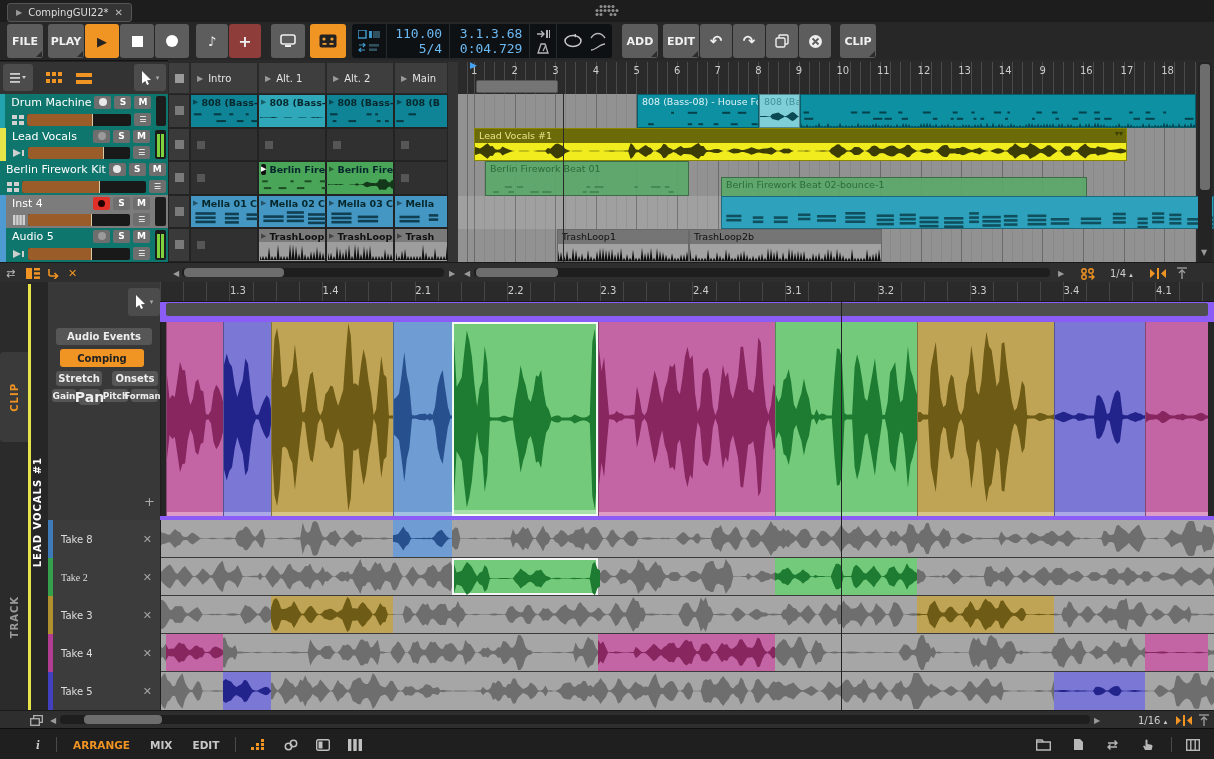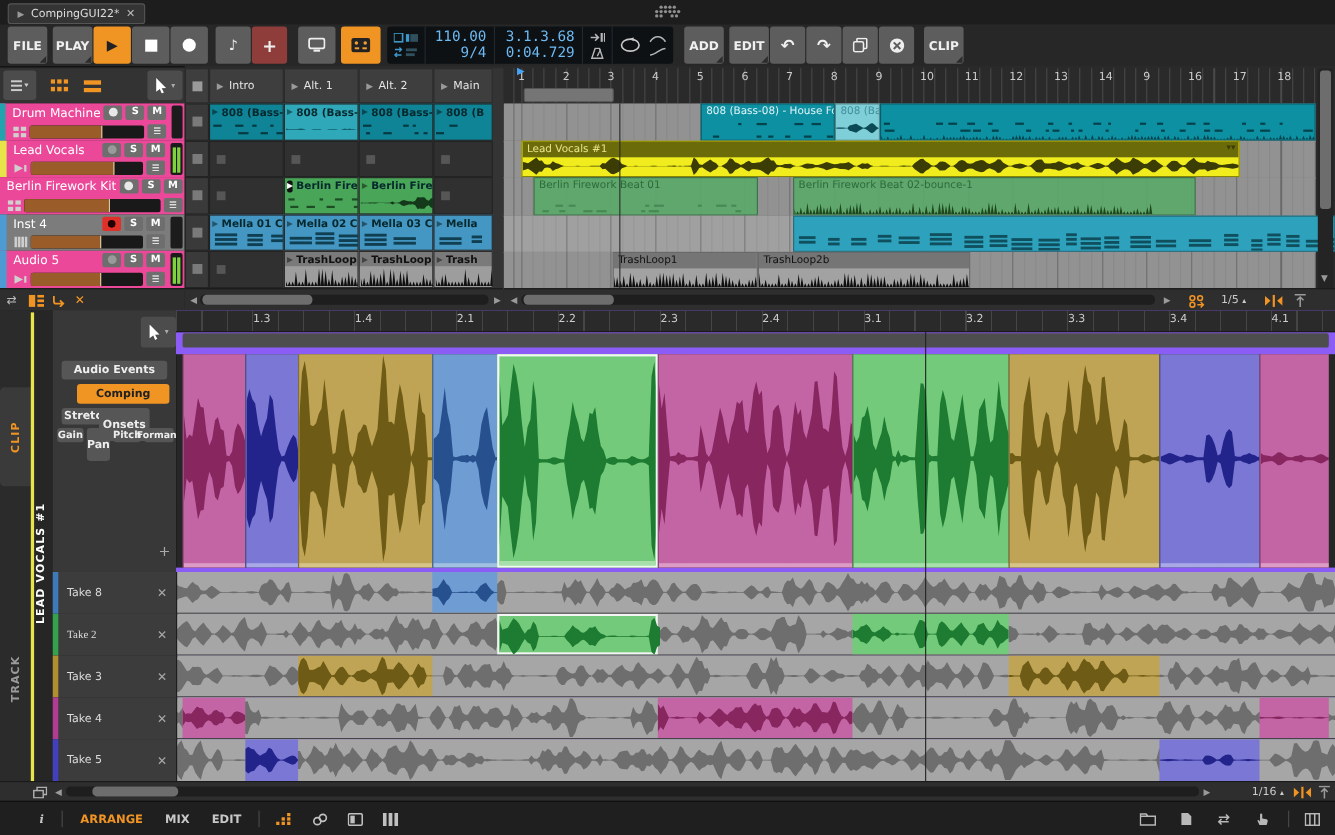--- a/index.html
+++ b/index.html
@@ -21,21 +21,21 @@
   .tbtn.darkred{background:#8e3d3a;color:#eee;}
   .corner:after{content:'';position:absolute;right:1px;bottom:1px;
         border-left:6px solid transparent;border-bottom:6px solid #2c2c2c;}
   .transport{position:absolute;top:2px;height:34px;background:#0d1114;border-radius:3px;display:flex;
         color:#6db9f2;}
   .tcol{display:flex;flex-direction:column;justify-content:center;align-items:flex-end;
         padding:0 7px;font-size:13px;line-height:15px;font-family:"DejaVu Sans Mono","Liberation Mono",monospace;}
   .tdiv{width:1px;background:#23292e;}
   .ticons{display:flex;flex-direction:column;justify-content:center;gap:4px;padding:0 6px;}
   #tp-head{left:0;top:62px;width:168px;height:32px;background:#333;border-bottom:1px solid #222;}
-  .trow{position:absolute;left:0;width:168px;background:#ec4899;border-bottom:1px solid #2a2a2a;display:flex;}
+  .trow{position:absolute;left:0;width:168px;background:#0f766e;border-bottom:1px solid #2a2a2a;display:flex;}
   .trow.sel{background:#7c7c7c;}
   .tstrip{width:6px;height:100%;}
   .tmain{flex:1;padding:1px 3px 1px 6px;display:flex;flex-direction:column;justify-content:space-between;}
   .trow-top{display:flex;align-items:center;gap:3px;height:14px;}
   .tname{flex:1;font-size:11px;color:#fff;white-space:nowrap;overflow:hidden;}
   .mini{width:17px;height:13px;background:#6e6e6e;border-radius:2px;color:#fff;font-size:9px;font-weight:bold;
         display:flex;align-items:center;justify-content:center;}
   .arm-dot{width:8px;height:8px;border-radius:50%;background:#e8e8e8;}
   .arm-dot.dim{background:#9a9a9a;}
   .mini.rec{background:#e03028;}
@@ -183,21 +183,21 @@
       <svg width="22" height="9" viewBox="0 0 22 9">
           <path d="M1 2 L7 2 M5 0 L7 2 L5 4" stroke="#3f96c8" stroke-width="1.2" fill="none"></path>
           <path d="M7 7 L1 7 M3 5 L1 7 L3 9" stroke="#3f96c8" stroke-width="1.2" fill="none"></path>
           <rect x="11" y="1" width="10" height="2.6" fill="#31505e"></rect>
           <rect x="11" y="5.4" width="8" height="2.6" fill="#31505e"></rect>
         </svg>
     </div>
     <div class="tdiv"></div>
     <div class="tcol" style="width:62px">
       <span>110.00</span>
-      <span>9/4</span>
+      <span>5/4</span>
     </div>
     <div class="tdiv"></div>
     <div class="tcol" style="width:84px">
       <span>3.1.3.68</span>
       <span>0:04.729</span>
     </div>
     <div class="tdiv"></div>
     <div class="ticons" style="align-items:center">
       <svg width="14" height="10" viewBox="0 0 14 10">
           <path d="M1 5 L8 5 M5 2 L8 5 L5 8" stroke="#b5b5b5" stroke-width="1.4" fill="none"></path>
@@ -828,21 +828,21 @@
               <rect x="7.1" y="16.0" width="5.9" height="2" fill="rgba(30,80,40,.35)"></rect>
               <rect x="22.4" y="16.0" width="5.6" height="2" fill="rgba(30,80,40,.35)"></rect>
               <rect x="44.3" y="16.0" width="8.4" height="2" fill="rgba(30,80,40,.35)"></rect>
               <rect x="56.1" y="16.0" width="9.4" height="2" fill="rgba(30,80,40,.35)"></rect>
               <rect x="96.8" y="16.0" width="3.8" height="2" fill="rgba(30,80,40,.35)"></rect>
               <rect x="103.7" y="16.0" width="9.3" height="2" fill="rgba(30,80,40,.35)"></rect>
               <rect x="182.6" y="16.0" width="5.1" height="2" fill="rgba(30,80,40,.35)"></rect>
             </svg>
           </div>
         </div>
-        <div class="aclip" style="left: 263px; width: 366px; top: 0px; height: 100%; background: rgba(90, 170, 105, 0.9);">
+        <div class="aclip" style="left: 263px; width: 366px; top: 16px; height: 100%; background: rgba(90, 170, 105, 0.9);">
           <div class="clab" style="color: rgb(46, 107, 58);">Berlin Firework Beat 02-bounce-1</div>
           <div style="position: absolute; inset: 21px 0px 0px;">
             <svg xmlns="http://www.w3.org/2000/svg" width="326" height="12" viewBox="0 0 326 12" preserveAspectRatio="none" style="display:block">
               <polygon points="0,12 0,6.5 1.6,12 3,9.0 4.6,12 6,5.7 7.6,12 9,9.0 10.6,12 12,1.3 13.6,12 15,6.9 16.6,12 18,6.9 19.6,12 21,3.3 22.6,12 24,1.7 25.6,12 27,5.4 28.6,12 30,5.4 31.6,12 33,3.7 34.6,12 36,9.0 37.6,12 39,6.0 40.6,12 42,1.5 43.6,12 45,9.0 46.6,12 48,5.4 49.6,12 51,2.8 52.6,12 54,4.0 55.6,12 57,1.1 58.6,12 60,1.1 61.6,12 63,9.0 64.6,12 66,9.0 67.6,12 69,7.1 70.6,12 72,9.0 73.6,12 75,7.1 76.6,12 78,4.2 79.6,12 81,9.0 82.6,12 84,7.0 85.6,12 87,4.9 88.6,12 90,9.0 91.6,12 93,5.7 94.6,12 96,5.4 97.6,12 99,9.0 100.6,12 102,9.0 103.6,12 105,7.2 106.6,12 108,1.0 109.6,12 111,9.0 112.6,12 114,5.0 115.6,12 117,9.0 118.6,12 120,3.7 121.6,12 123,9.0 124.6,12 126,1.8 127.6,12 129,9.0 130.6,12 132,0.9 133.6,12 135,1.4 136.6,12 138,3.8 139.6,12 141,0.9 142.6,12 144,3.9 145.6,12 147,9.0 148.6,12 150,9.0 151.6,12 153,4.0 154.6,12 156,4.5 157.6,12 159,5.6 160.6,12 162,9.0 163.6,12 165,9.0 166.6,12 168,9.0 169.6,12 171,5.4 172.6,12 174,6.6 175.6,12 177,0.7 178.6,12 180,2.5 181.6,12 183,1.5 184.6,12 186,9.0 187.6,12 189,7.0 190.6,12 192,9.0 193.6,12 195,9.0 196.6,12 198,9.0 199.6,12 201,1.4 202.6,12 204,7.2 205.6,12 207,9.0 208.6,12 210,9.0 211.6,12 213,1.3 214.6,12 216,9.0 217.6,12 219,7.4 220.6,12 222,5.5 223.6,12 225,9.0 226.6,12 228,7.3 229.6,12 231,4.4 232.6,12 234,6.8 235.6,12 237,5.1 238.6,12 240,4.6 241.6,12 243,9.0 244.6,12 246,7.7 247.6,12 249,7.6 250.6,12 252,9.0 253.6,12 255,3.7 256.6,12 258,3.6 259.6,12 261,9.0 262.6,12 264,9.0 265.6,12 267,2.1 268.6,12 270,3.4 271.6,12 273,9.0 274.6,12 276,6.8 277.6,12 279,3.9 280.6,12 282,4.7 283.6,12 285,7.7 286.6,12 288,7.6 289.6,12 291,3.7 292.6,12 294,5.4 295.6,12 297,4.3 298.6,12 300,9.0 301.6,12 303,9.0 304.6,12 306,9.0 307.6,12 309,7.6 310.6,12 312,6.4 313.6,12 315,9.0 316.6,12 318,9.0 319.6,12 321,5.1 322.6,12 324,1.8 325.6,12 326,12" fill="#1e471e"></polygon>
             </svg>
           </div>
         </div>
       </div>
       <div class="lane sel" style="top: 102px; height: 33px;">
         <div class="aclip" style="left: 263px; width: 493px; top: 0px; height: 100%; background: rgb(46, 162, 189);">
@@ -941,21 +941,21 @@
   <div class="sb-thumb" style="left:18px;top:5px;width:82px"></div>
   <span class="sb-arrow" style="left:600px">▶</span>
   <svg class="abs" style="left:622px;top:4px" width="15" height="13" viewBox="0 0 15 13">
       <g fill="none" stroke="#f09423" stroke-width="1.4">
         <circle cx="4" cy="4" r="2.2"></circle>
         <circle cx="11" cy="4" r="2.2"></circle>
         <circle cx="4" cy="10" r="2.2"></circle>
         <path d="M8.5 10 L14 10 M11.5 7.5 L14 10 L11.5 12.5"></path>
       </g>
     </svg>
-  <span class="snaptxt" style="left:652px"><span>1/5</span> <span style="font-size:7px">▴</span></span>
+  <span class="snaptxt" style="left:652px"><span>1/4</span> <span style="font-size:7px">▴</span></span>
   <svg class="abs" style="left:692px;top:5px" width="16" height="11" viewBox="0 0 16 11">
       <g fill="#f09423">
         <path d="M0 1 L5 5.5 L0 10 Z"></path>
         <rect x="7" y="0" width="2" height="11"></rect>
         <path d="M16 1 L11 5.5 L16 10 Z"></path>
       </g>
     </svg>
   <svg class="abs" style="left:718px;top:4px" width="12" height="13" viewBox="0 0 12 13">
       <g stroke="#9a9a9a" stroke-width="1.4" fill="none">
         <path d="M6 12 L6 3 M3 6 L6 3 L9 6"></path>
@@ -974,33 +974,33 @@
     </div>
   </div>
   <div class="abs" style="left:28px;top:2px;width:3px;height:426px;background:#e7e44a"></div>
   <div id="clipname" style="top:120px;height:220px;display:flex;align-items:center">
     <span class="vtext" style="font-size:10px">LEAD VOCALS #1</span>
   </div>
   <div id="insp">
     <div class="ibtn" style="left:8px;top:46px;width:96px;height:17px">
         <span>Audio Events</span>
       </div>
-    <div class="ibtn on" style="left:22px;top:67px;width:84px;height:18px">
+    <div class="ibtn on" style="left:12px;top:67px;width:84px;height:18px">
         <span>Comping</span>
       </div>
     <div class="ibtn" style="left:8px;top:89px;width:46px;height:15px">
         <span>Stretch</span>
       </div>
-    <div class="ibtn" style="left:42px;top:89px;width:46px;height:30px">
+    <div class="ibtn" style="left:64px;top:89px;width:46px;height:15px">
         <span>Onsets</span>
       </div>
     <div class="ibtn" style="left:4px;top:107px;width:24px;height:13px;font-size:9px">
         <span>Gain</span>
       </div>
-    <div class="ibtn" style="left:31px;top:107px;width:21px;height:30px;font-size:10px">
+    <div class="ibtn" style="left:31px;top:107px;width:21px;height:16px;font-size:14px">
         <span>Pan</span>
       </div>
     <div class="ibtn" style="left:55px;top:107px;width:25px;height:13px;font-size:9px">
         <span>Pitch</span>
       </div>
     <div class="ibtn" style="left:83px;top:107px;width:27px;height:13px;font-size:8.5px">
         <span>Formant</span>
       </div>
     <div class="abs" style="left:96px;top:212px;font-size:13px;color:#aaa"><span>+</span></div>
   </div>

